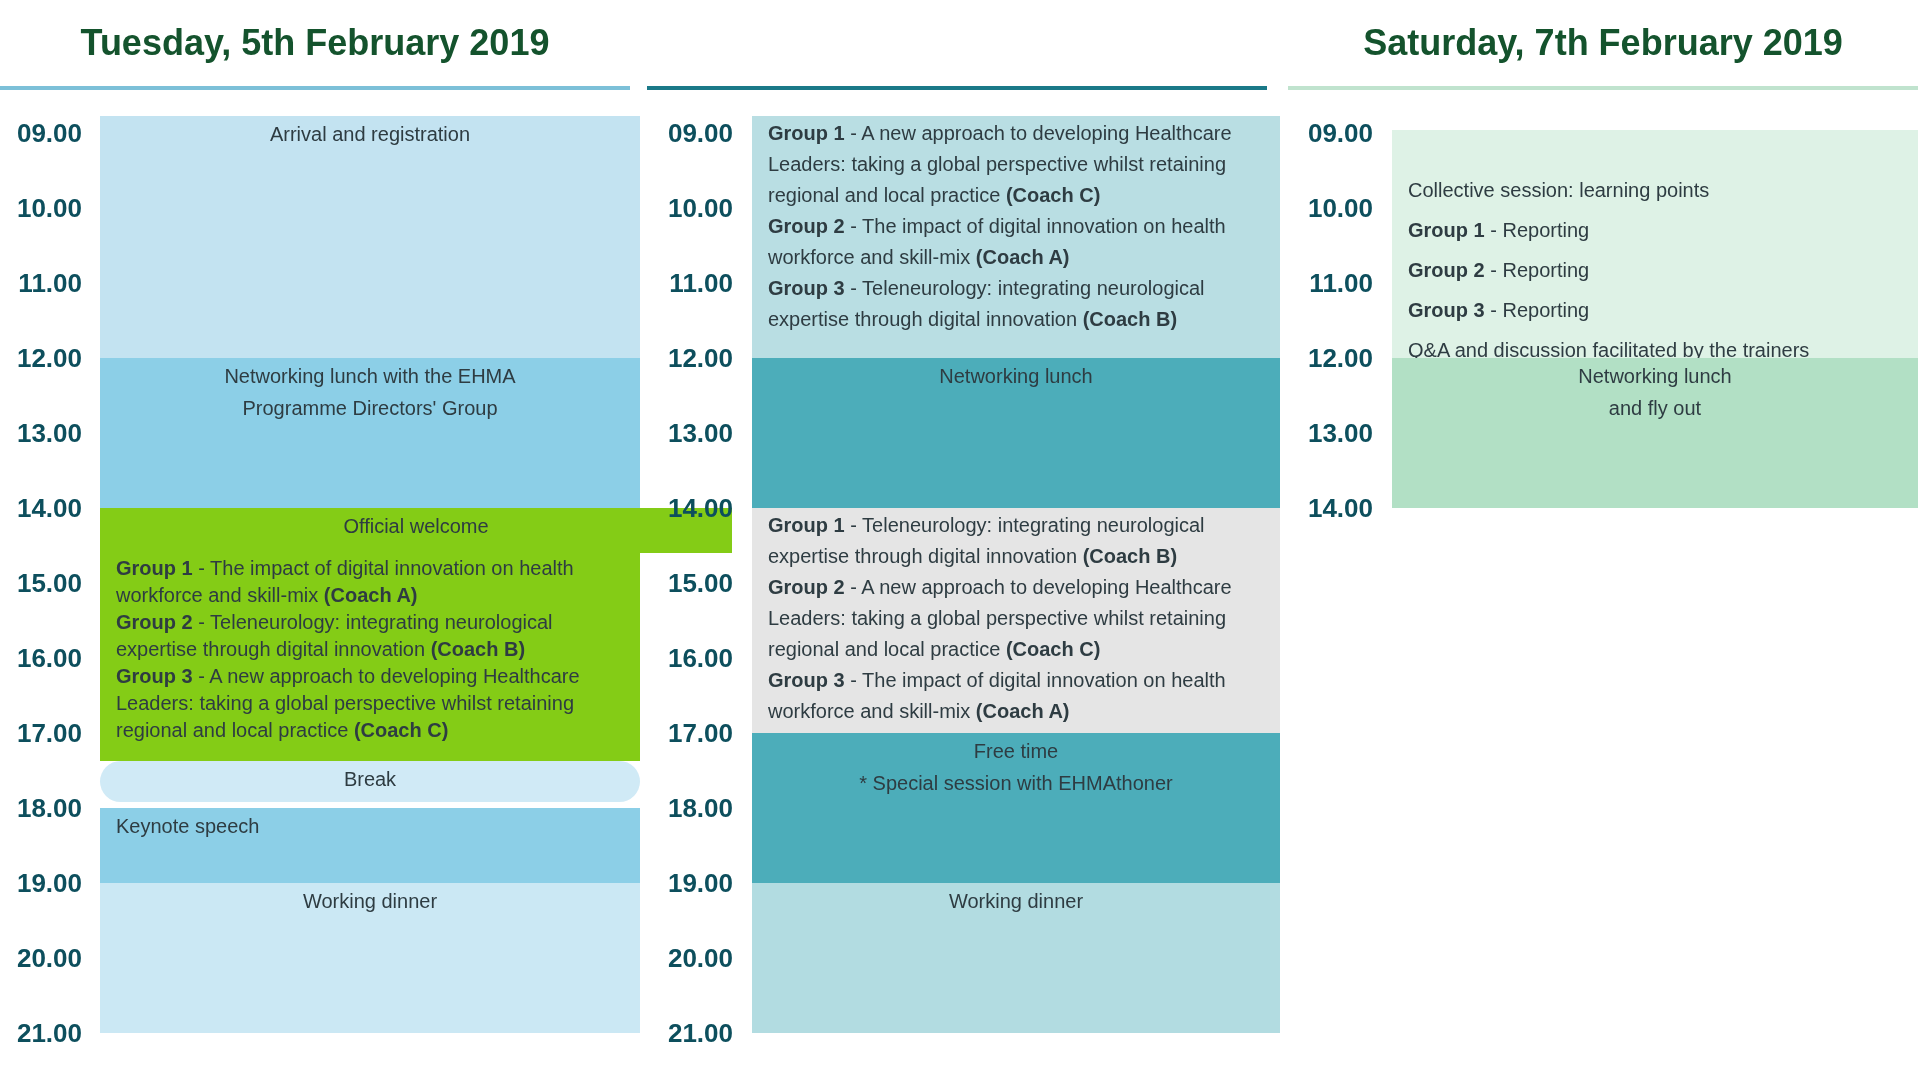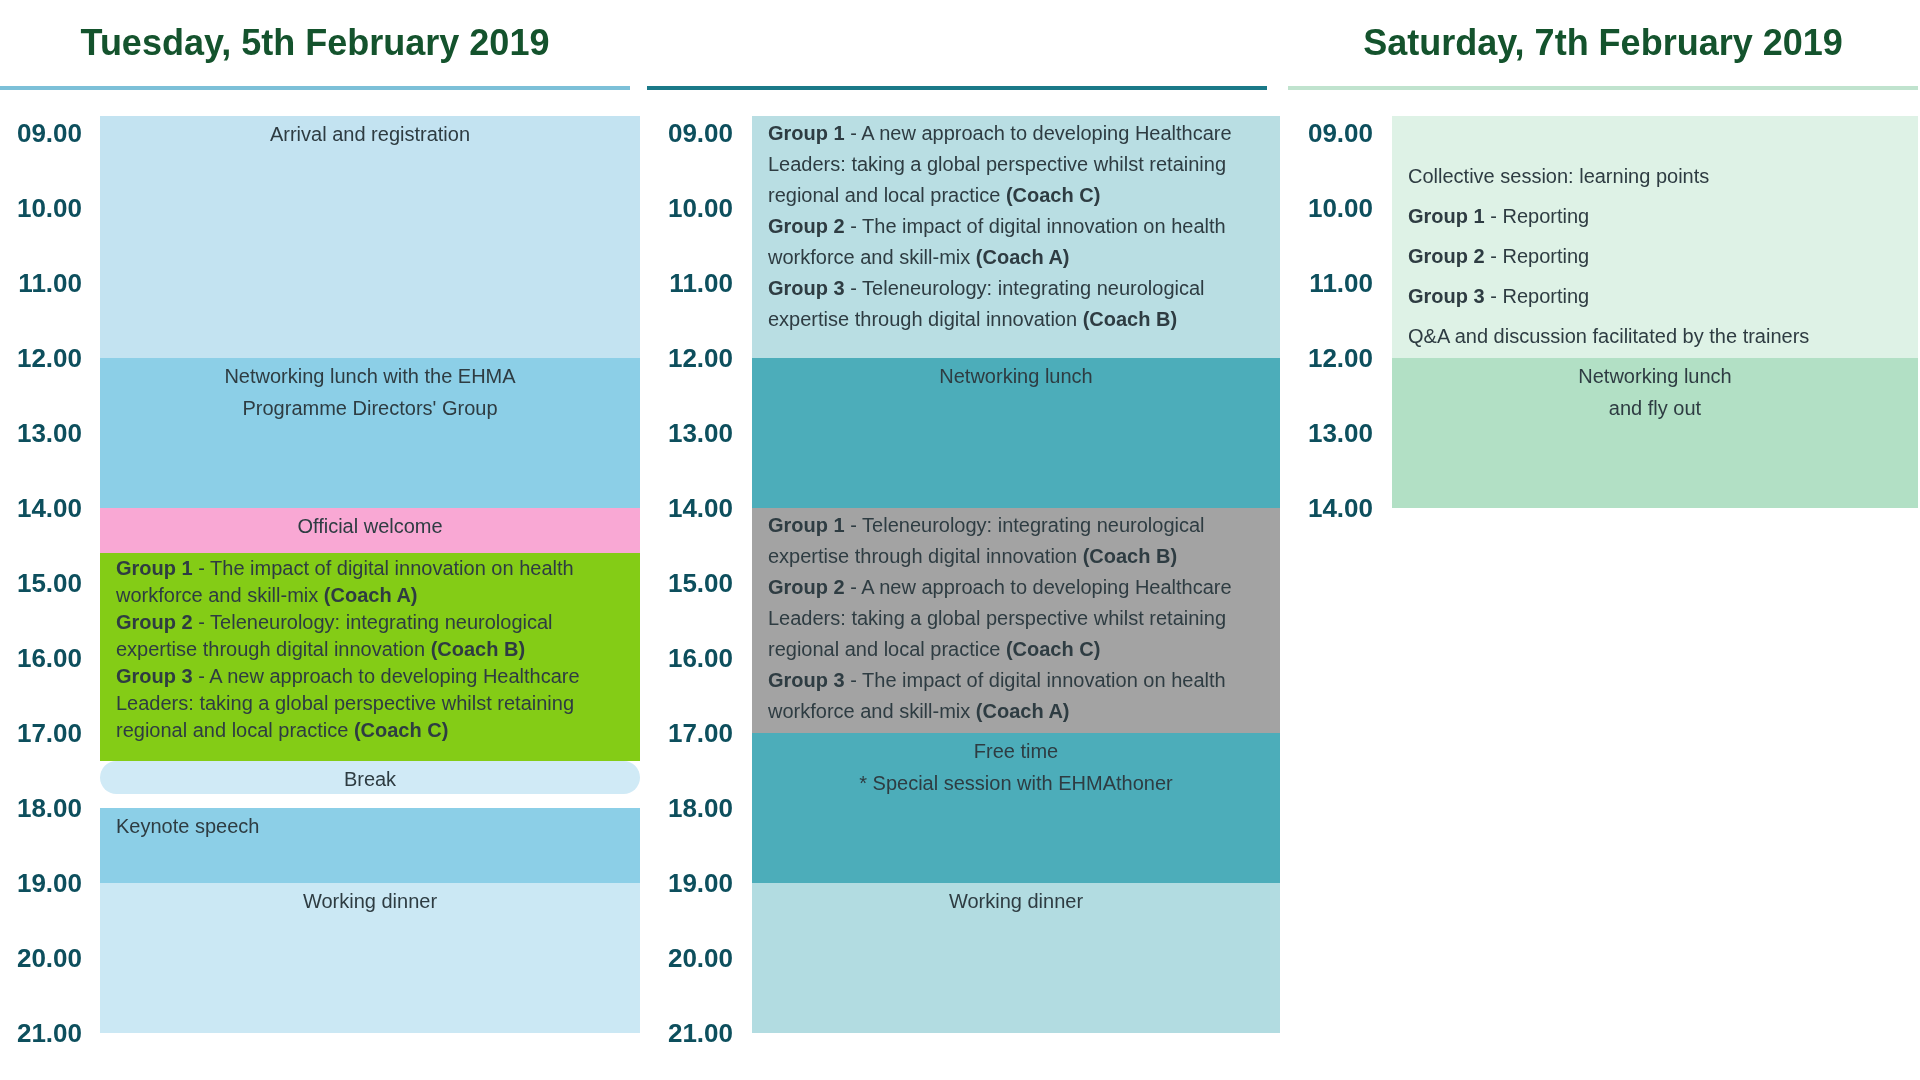--- a/index.html
+++ b/index.html
@@ -18,21 +18,21 @@
   }
   .event{
     position:absolute;display:flex;flex-direction:column;justify-content:flex-start;
     box-sizing:border-box;padding:2px 16px;font-size:20px;line-height:32px;
     color:#2e3c42;overflow:visible;
   }
   .event.left{align-items:flex-start;text-align:left;}
   .event.center{align-items:center;text-align:center;}
   .event.compact{line-height:27px;}
   .event.roomy{line-height:31px;}
-  .event.wide{line-height:40px;}
+  .event.wide{line-height:40px;margin-top:14px;}
   .event.vtop{justify-content:flex-start;padding-top:40px;}
   .event b{font-weight:bold;}
   .event-line{white-space:nowrap;}
 </style>
 </head>
 <body>
 
 <div class="canvas" id="canvas">
     <div class="day-header" style="left: 0px; width: 630px;">Tuesday, 5th February 2019</div>
     <div class="day-underline" style="left: 0px; width: 630px; background: rgb(124, 192, 216);"></div>
@@ -49,33 +49,33 @@
     <div class="hour-label" style="left: -28px; top: 867px;">19.00</div>
     <div class="hour-label" style="left: -28px; top: 942px;">20.00</div>
     <div class="hour-label" style="left: -28px; top: 1017px;">21.00</div>
     <div class="event center" style="left: 100px; width: 540px; top: 116px; height: 242px; background: rgb(195, 227, 241);">
       <div class="event-line"><span>Arrival and registration</span></div>
     </div>
     <div class="event center" style="left: 100px; width: 540px; top: 358px; height: 150px; background: rgb(140, 207, 231);">
       <div class="event-line"><span>Networking lunch with the EHMA</span></div>
       <div class="event-line"><span>Programme Directors' Group</span></div>
     </div>
-    <div class="event center" style="left: 100px; width: 540px; top: 508px; height: 45px; background: #f9a8d4;">
+    <div class="event center" style="left: 100px; width: 632px; top: 508px; height: 45px; background: #84cc16;">
       <div class="event-line"><span>Official welcome</span></div>
     </div>
     <div class="event left compact" style="left: 100px; width: 540px; top: 553px; height: 207.75px; background: #84cc16;">
       <div class="event-line"><b>Group 1</b><span> - The impact of digital innovation on health</span></div>
       <div class="event-line"><span>workforce and skill-mix </span><b>(Coach A)</b></div>
       <div class="event-line"><b>Group 2</b><span> - Teleneurology: integrating neurological</span></div>
       <div class="event-line"><span>expertise through digital innovation </span><b>(Coach B)</b></div>
       <div class="event-line"><b>Group 3</b><span> - A new approach to developing Healthcare</span></div>
       <div class="event-line"><span>Leaders: taking a global perspective whilst retaining</span></div>
       <div class="event-line"><span>regional and local practice </span><b>(Coach C)</b></div>
     </div>
-    <div class="event center" style="left: 100px; width: 540px; top: 760.75px; height: 33px; background: rgb(208, 234, 246); border-radius: 22px;">
+    <div class="event center" style="left: 100px; width: 540px; top: 760.75px; height: 41px; background: rgb(208, 234, 246); border-radius: 22px;">
       <div class="event-line"><span>Break</span></div>
     </div>
     <div class="event left" style="left: 100px; width: 540px; top: 808px; height: 75px; background: rgb(140, 207, 231);">
       <div class="event-line"><span>Keynote speech</span></div>
     </div>
     <div class="event center" style="left: 100px; width: 540px; top: 883px; height: 150px; background: rgb(203, 232, 244);">
       <div class="event-line"><span>Working dinner</span></div>
     </div>
     <div class="day-underline" style="left: 647px; width: 620px; background: rgb(26, 121, 136);"></div>
     <div class="hour-label" style="left: 623px; top: 117px;">09.00</div>
@@ -96,21 +96,21 @@
       <div class="event-line"><span>Leaders: taking a global perspective whilst retaining</span></div>
       <div class="event-line"><span>regional and local practice </span><b>(Coach C)</b></div>
       <div class="event-line"><b>Group 2</b><span> - The impact of digital innovation on health</span></div>
       <div class="event-line"><span>workforce and skill-mix </span><b>(Coach A)</b></div>
       <div class="event-line"><b>Group 3</b><span> - Teleneurology: integrating neurological</span></div>
       <div class="event-line"><span>expertise through digital innovation </span><b>(Coach B)</b></div>
     </div>
     <div class="event center" style="left: 752px; width: 528px; top: 358px; height: 150px; background: rgb(76, 173, 186);">
       <div class="event-line"><span>Networking lunch</span></div>
     </div>
-    <div class="event left roomy" style="left: 752px; width: 528px; top: 508px; height: 225px; background: #a3a3a3;">
+    <div class="event left roomy" style="left: 752px; width: 528px; top: 508px; height: 225px; background: #e5e5e5;">
       <div class="event-line"><b>Group 1</b><span> - Teleneurology: integrating neurological</span></div>
       <div class="event-line"><span>expertise through digital innovation </span><b>(Coach B)</b></div>
       <div class="event-line"><b>Group 2</b><span> - A new approach to developing Healthcare</span></div>
       <div class="event-line"><span>Leaders: taking a global perspective whilst retaining</span></div>
       <div class="event-line"><span>regional and local practice </span><b>(Coach C)</b></div>
       <div class="event-line"><b>Group 3</b><span> - The impact of digital innovation on health</span></div>
       <div class="event-line"><span>workforce and skill-mix </span><b>(Coach A)</b></div>
     </div>
     <div class="event center" style="left: 752px; width: 528px; top: 733px; height: 150px; background: rgb(76, 173, 186);">
       <div class="event-line"><span>Free time</span></div>

